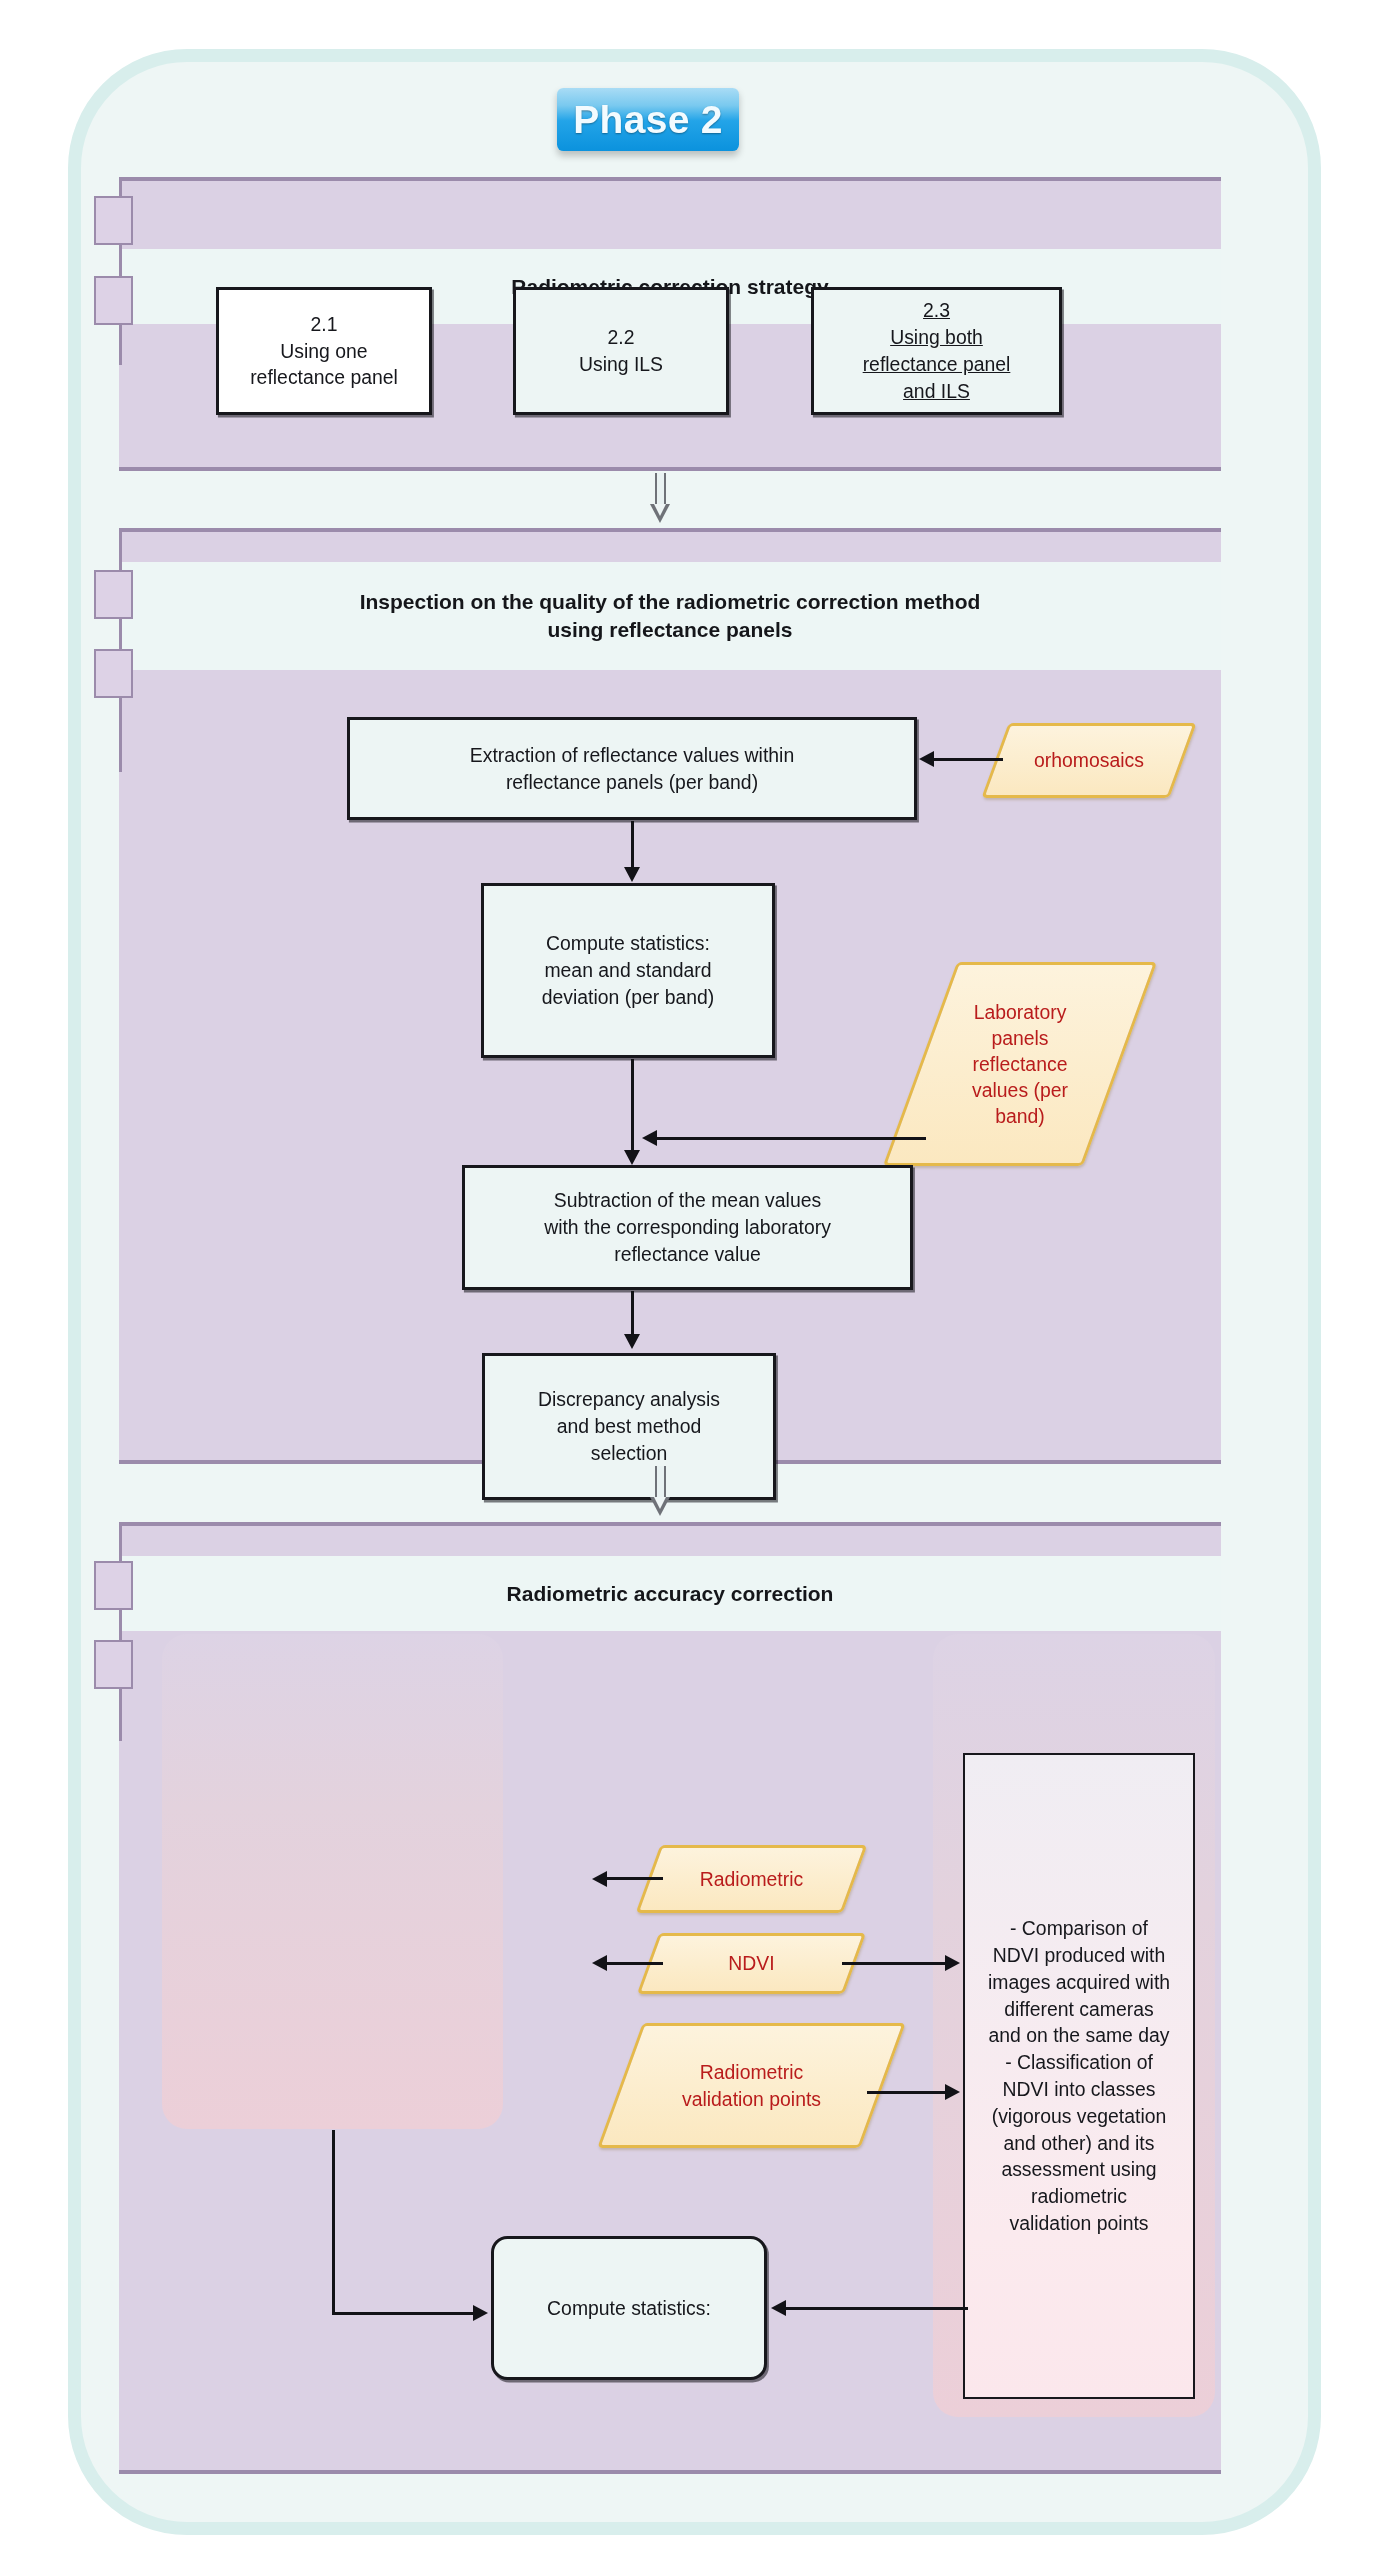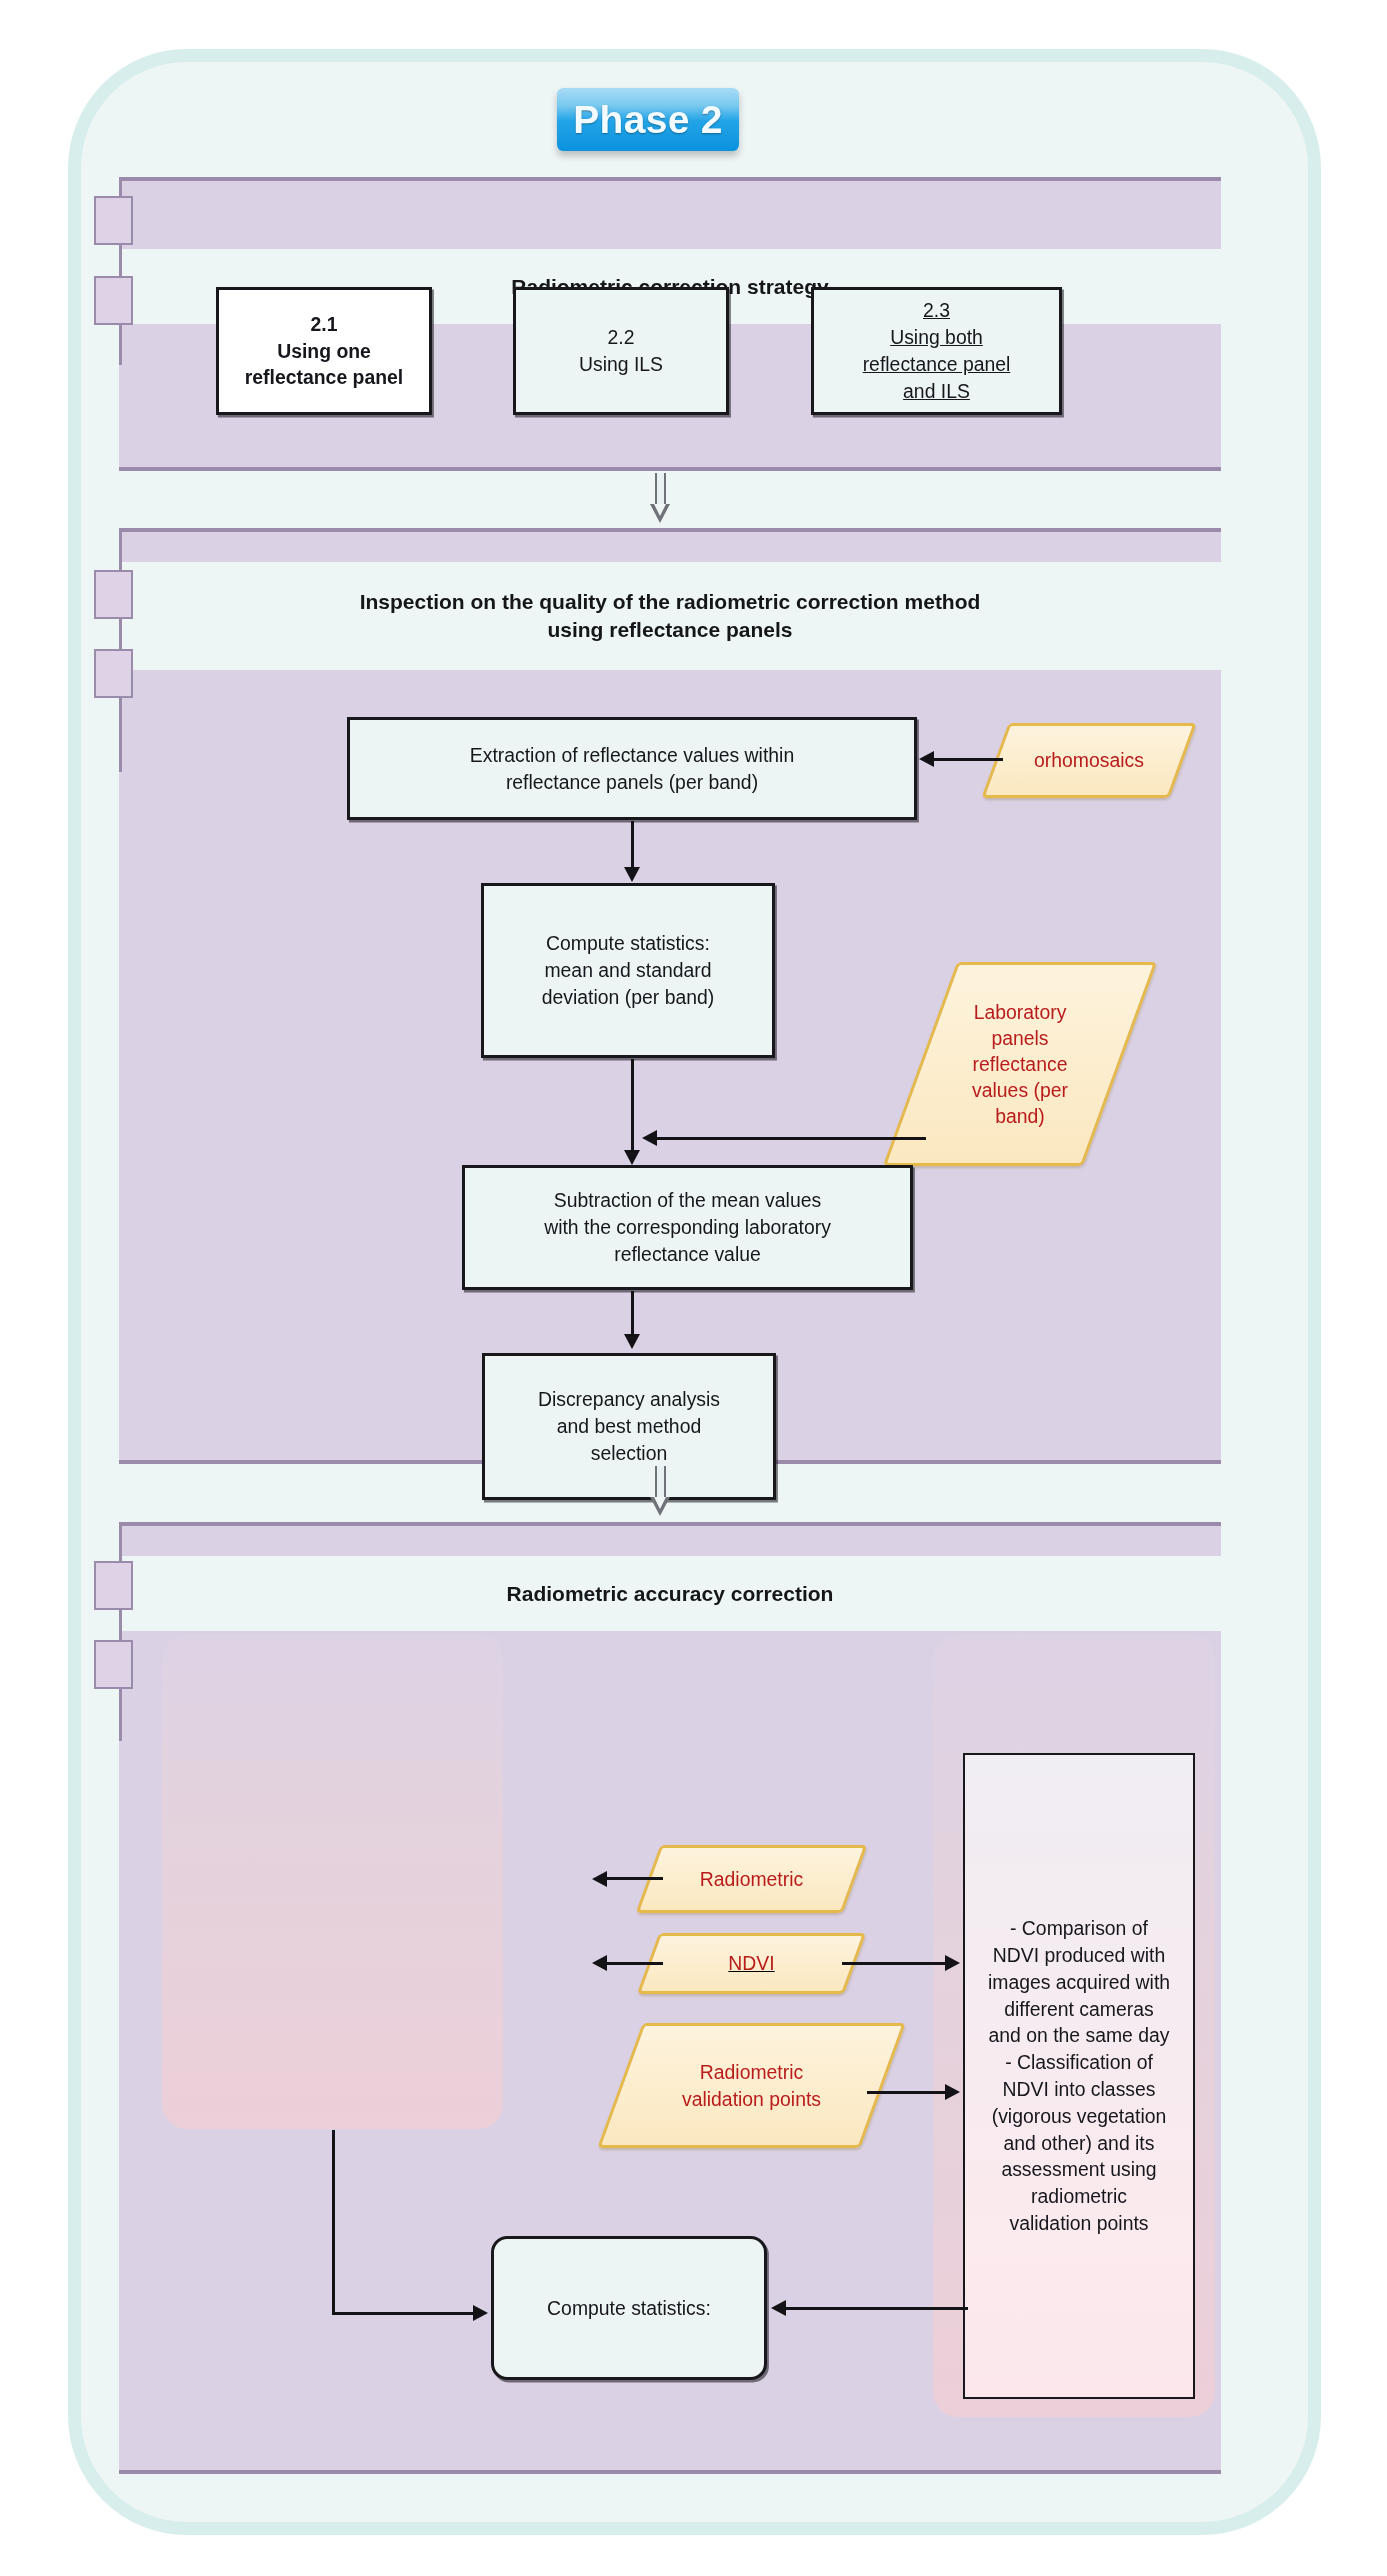--- a/index.html
+++ b/index.html
@@ -179,21 +179,21 @@
 
   <div class="section" style="left:38px; top:114px; width:1102px; height:294px;">
     <div class="sec-titleband" style="top:68px; height:75px;">
       <span>Radiometric correction strategy</span>
     </div>
   </div>
   <div class="tabstem" style="left:38px; top:114px; width:3.1px; height:188px;"></div>
   <div class="tab" style="left:12.5px; top:133px;"></div>
   <div class="tab" style="left:12.5px; top:213px;"></div>
 
-  <div class="pbox white" style="left:135px; top:224px; width:216px; height:128px;font-weight:bold;">
+  <div class="pbox white" style="left:135px; top:224px; width:216px; height:128px;">
     <div>
       <div>2.1</div>
       <div>Using one<br>reflectance panel</div>
     </div>
   </div>
   <div class="pbox" style="left:432px; top:224px; width:216px; height:128px;">
     <div>
       <div>2.2</div>
       <div>Using ILS</div>
     </div>
@@ -290,21 +290,21 @@
       - Comparison of<br>NDVI produced with<br>images acquired with<br>different cameras<br>and on the same day<br>- Classification of<br>NDVI into classes<br>(vigorous vegetation<br>and other) and its<br>assessment using<br>radiometric<br>validation points</span>
   </div>
 
   <div class="para" style="left:567px; top:1782px; width:207px; height:68px;">
     <div class="skew"></div>
     <div class="ptxt">Radiometric</div>
   </div>
   <div class="hline" style="left:526px; top:1814px; width:56px;"></div>
   <div class="ahead-left" style="left:511px; top:1808px;"></div>
 
-  <div class="para" style="left:567px; top:1870px; width:207px; height:61px;text-decoration:underline;">
+  <div class="para" style="left:567px; top:1870px; width:207px; height:61px;">
     <div class="skew"></div>
     <div class="ptxt">NDVI</div>
   </div>
   <div class="hline" style="left:526px; top:1899px; width:56px;"></div>
   <div class="ahead-left" style="left:511px; top:1892px;"></div>
   <div class="hline" style="left:761px; top:1899px; width:103px;"></div>
   <div class="ahead-right" style="left:864px; top:1892px;"></div>
 
   <div class="para" style="left:539px; top:1960px; width:263px; height:125px;">
     <div class="skew"></div>

